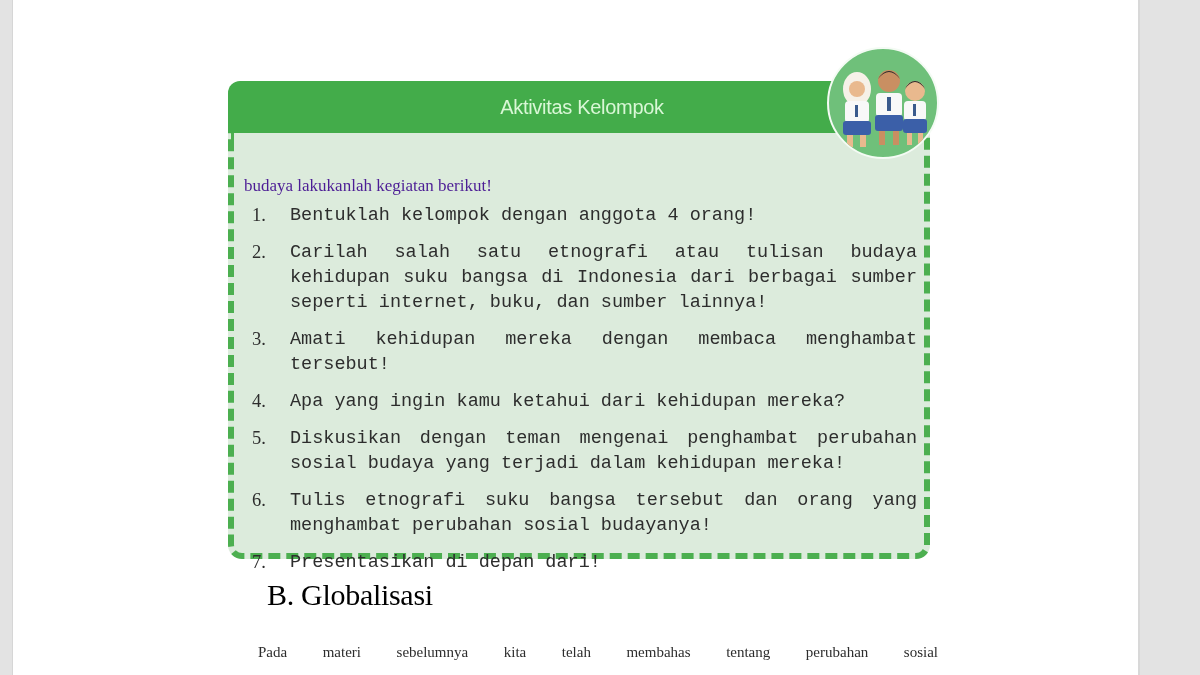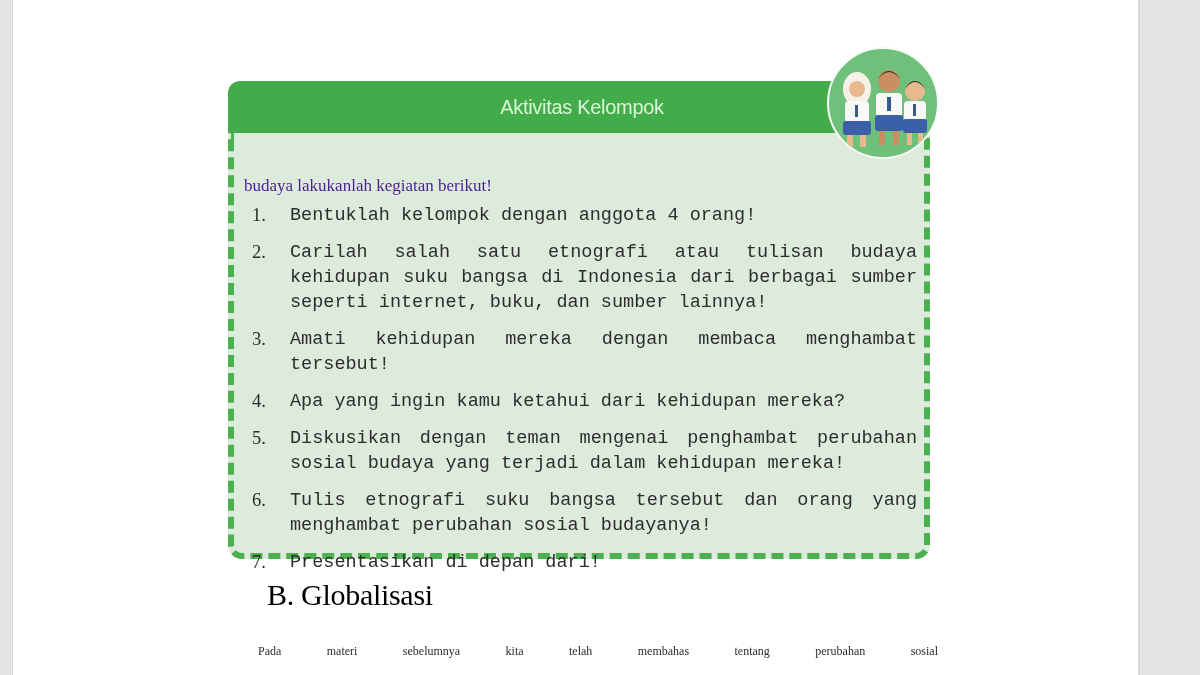--- a/index.html
+++ b/index.html
@@ -127,21 +127,21 @@
       left: 231px; top: 578px;
       font-size: 30px;
       color: #000000;
       letter-spacing: -0.3px;
       margin-left: 36px;
     }
     .body-para {
       position: absolute;
       left: 258px; top: 644px;
       width: 680px;
-      font-size: 12px;
+      font-size: 15px;
       color: #2d2d2d;
       text-align: justify;
       text-align-last: justify;
       white-space: nowrap;
       word-spacing: 4px;
     }
   </style>
 </head>
 <body>
 

